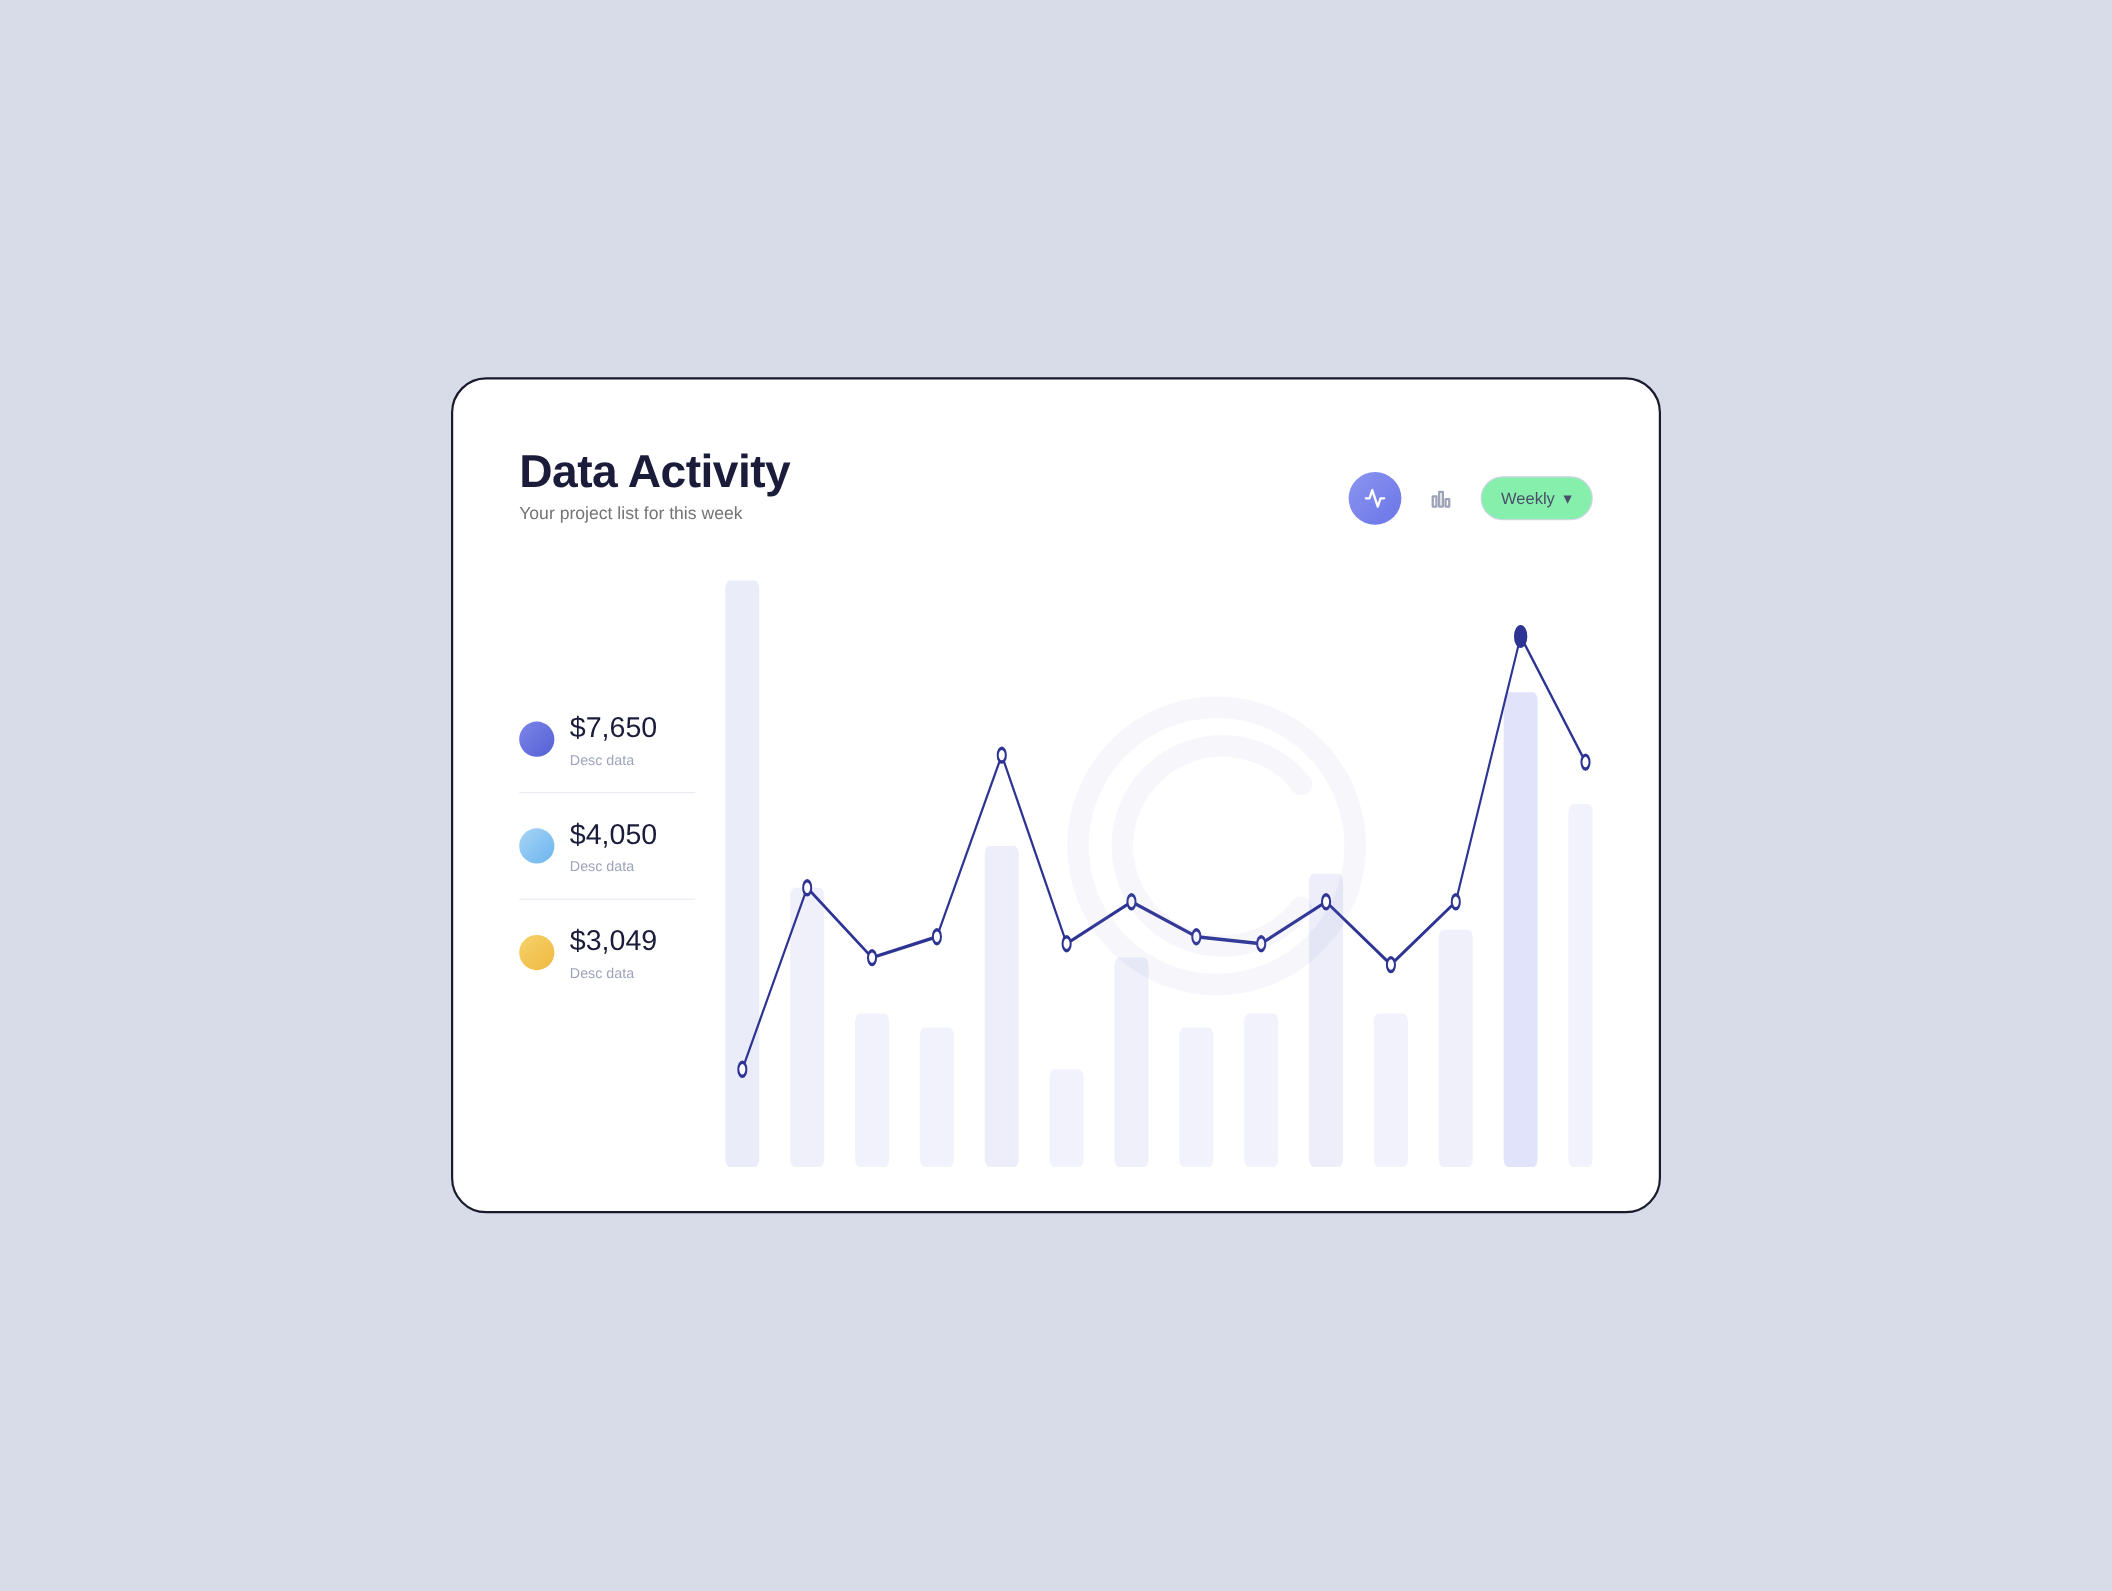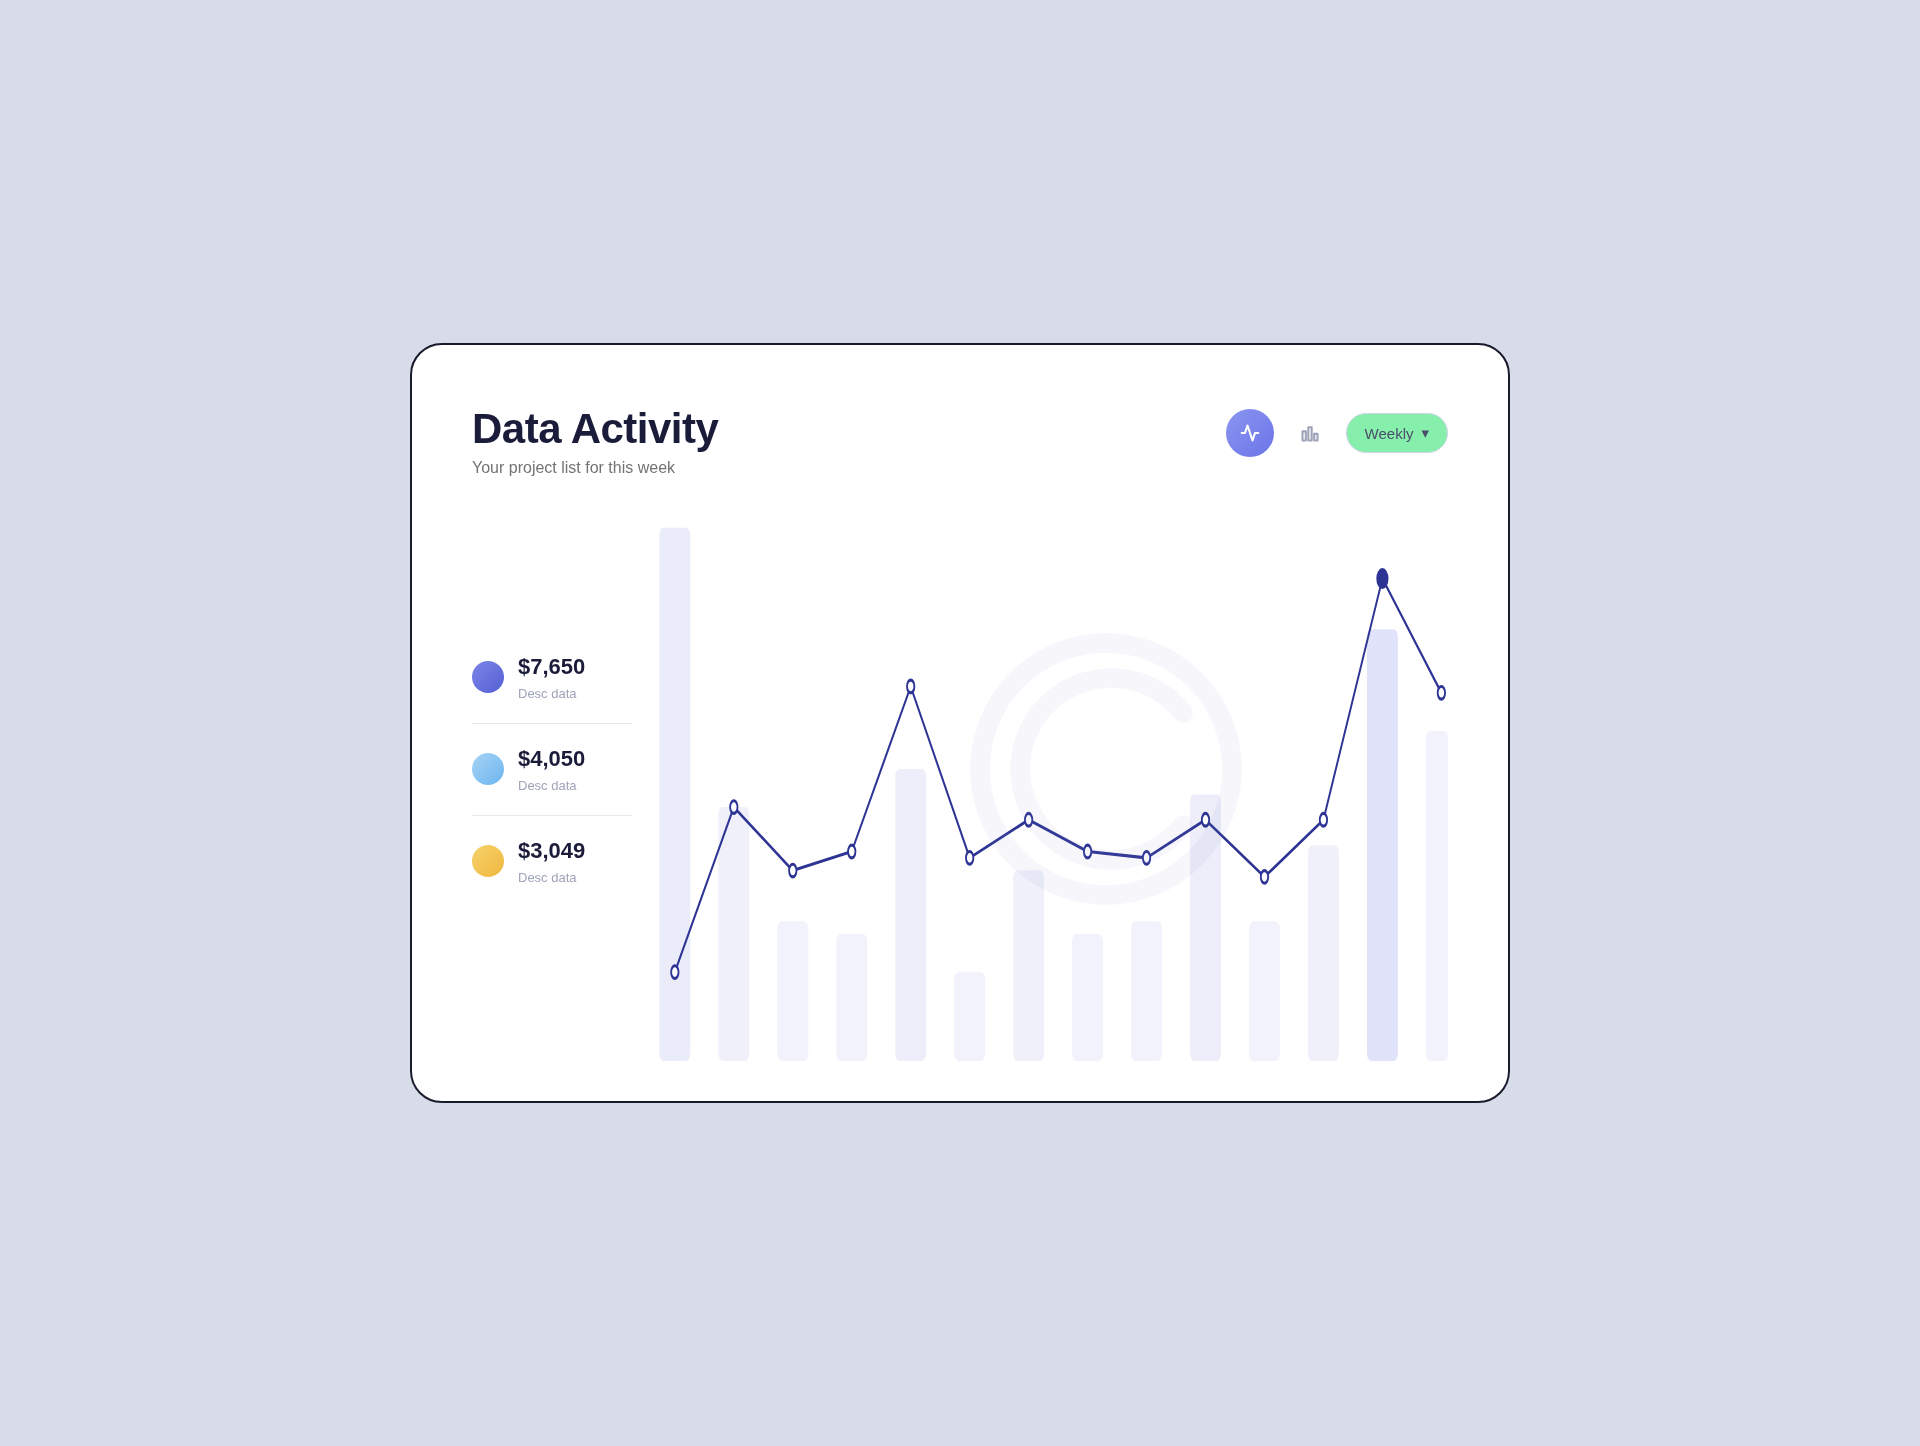--- a/index.html
+++ b/index.html
@@ -23,21 +23,21 @@
       padding: 60px 60px 40px 60px;
       position: relative;
       overflow: hidden;
       display: flex;
       flex-direction: column;
     }
 
     .header {
       display: flex;
       justify-content: space-between;
-      align-items: flex-start;
+      align-items: flex-end;
     }
 
     .title-area {}
 
     .card-title {
       font-size: 42px;
       font-weight: 800;
       color: #1a1c3a;
       letter-spacing: -0.5px;
     }
@@ -136,22 +136,22 @@
       background: linear-gradient(135deg, #a8d4f5, #6bb5ef);
     }
 
     .dot-yellow {
       background: linear-gradient(135deg, #f5d26b, #f0b840);
     }
 
     .legend-text {}
 
     .legend-value {
-      font-size: 22px;
-      font-weight: 700;
+      font-size: 26px;
+      font-weight: 400;
       color: #1a1c3a;
     }
 
     .legend-desc {
       font-size: 13px;
       color: #9ea3b8;
       margin-top: 6px;
     }
 
     .chart-area {

